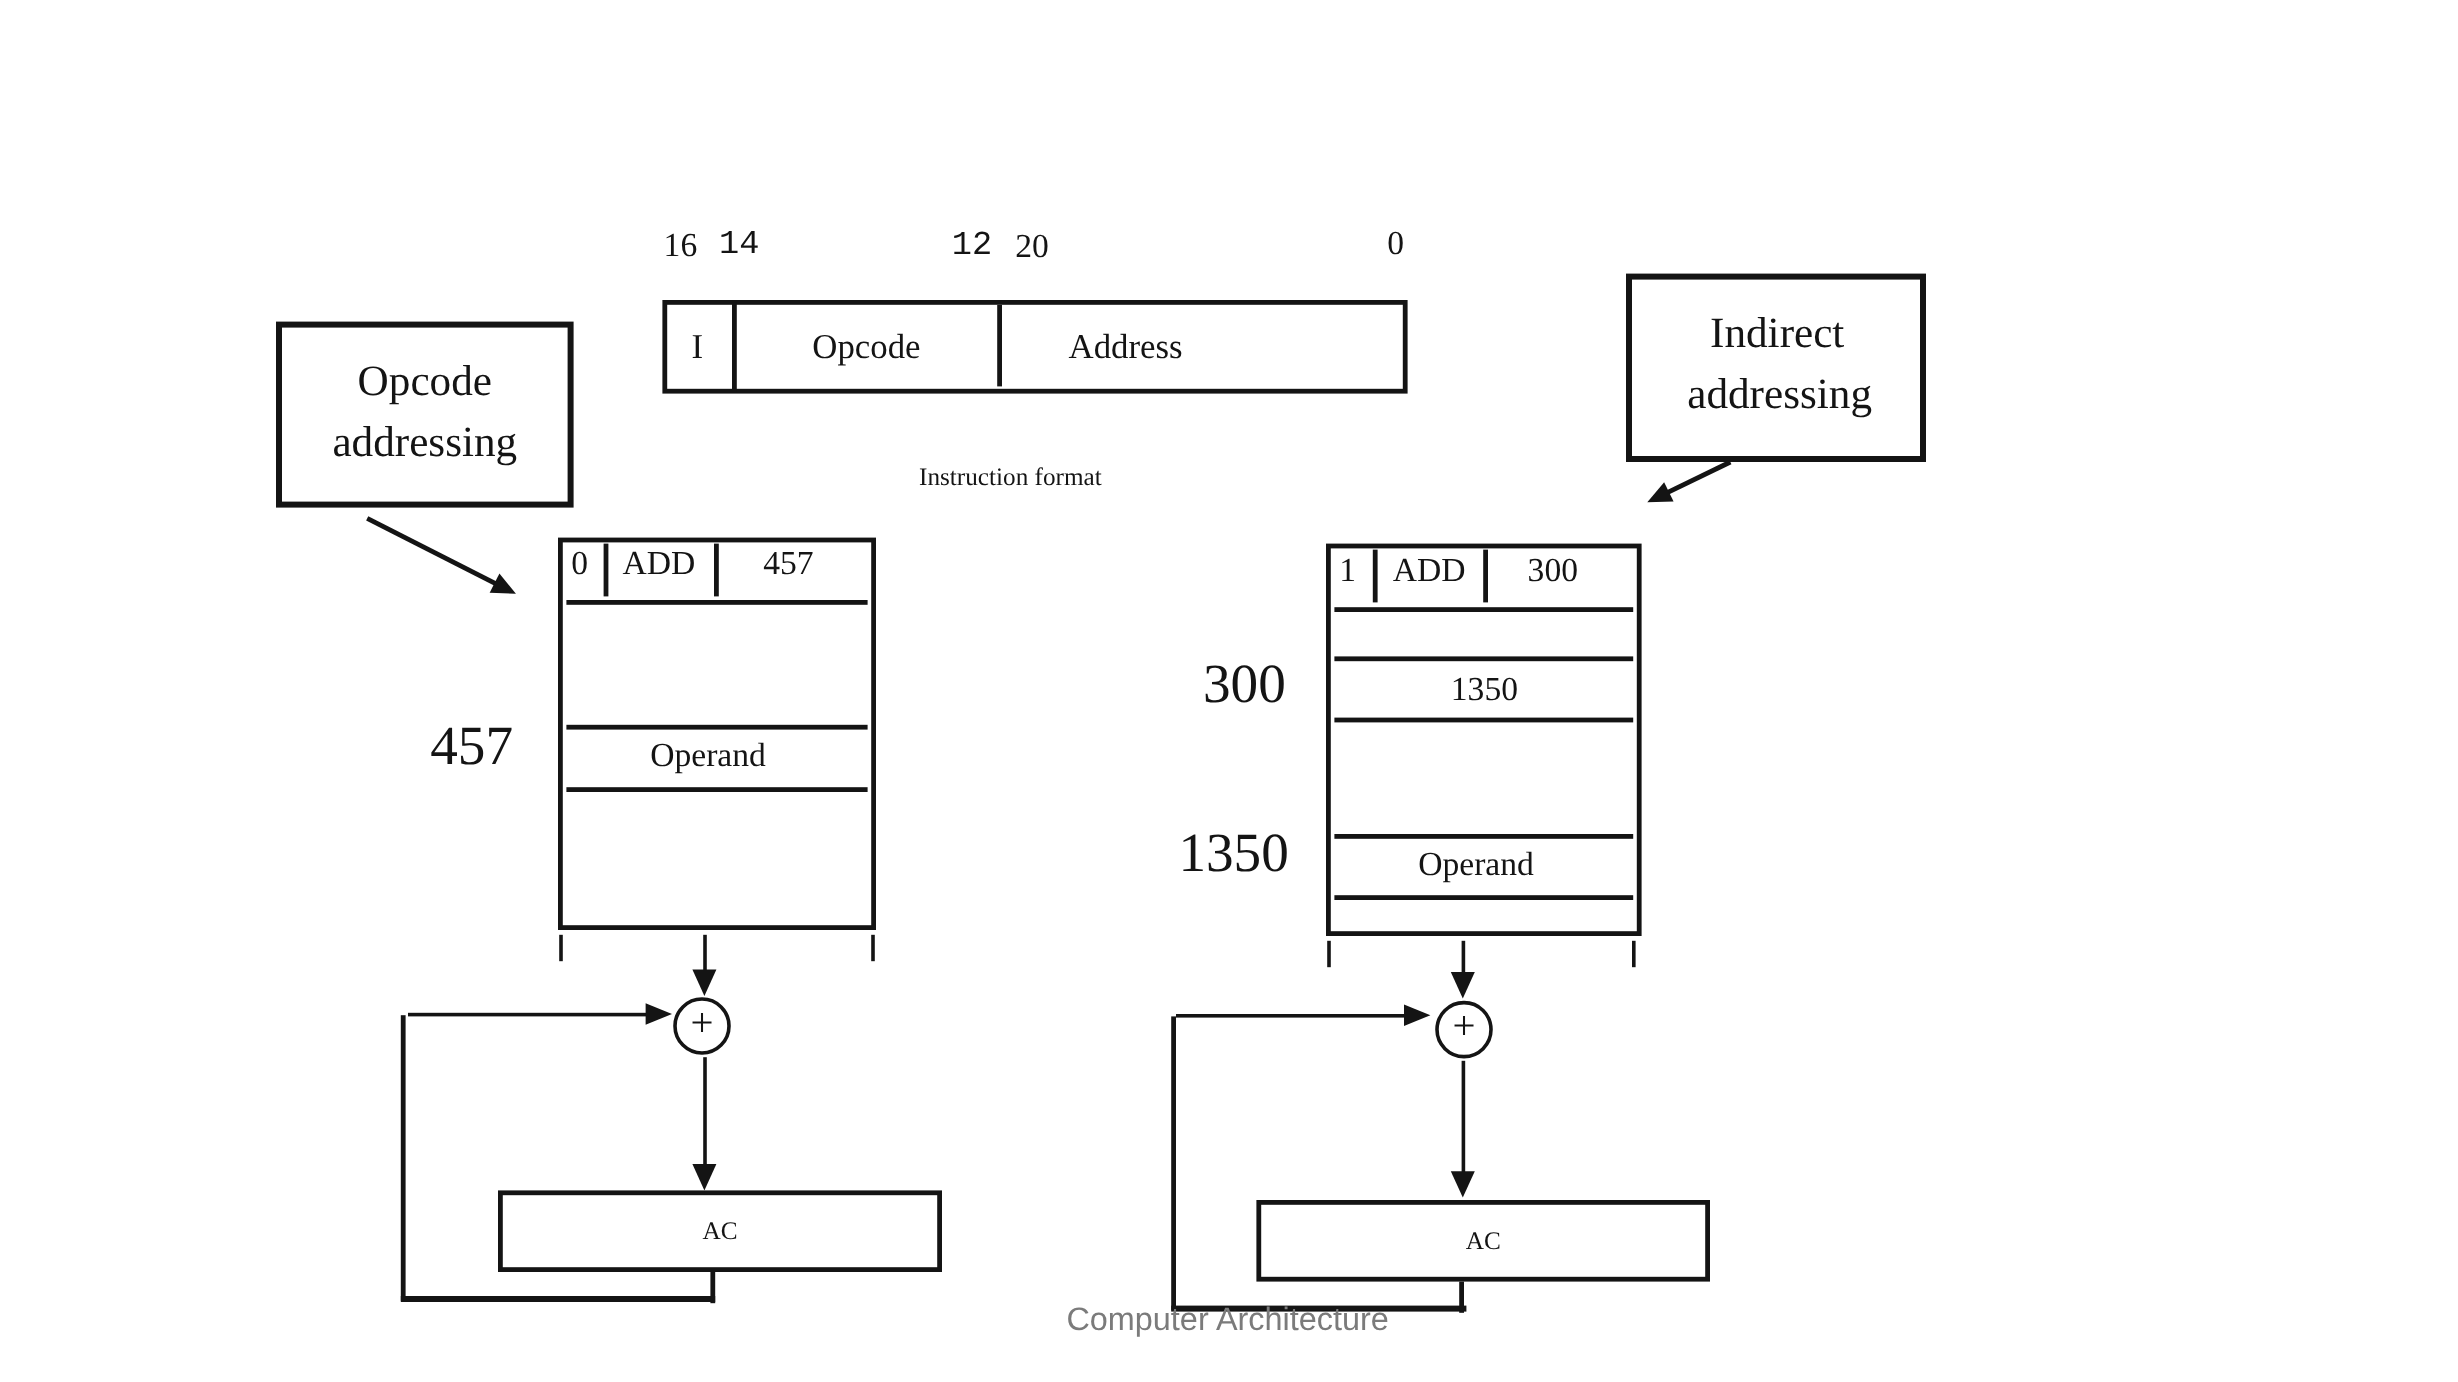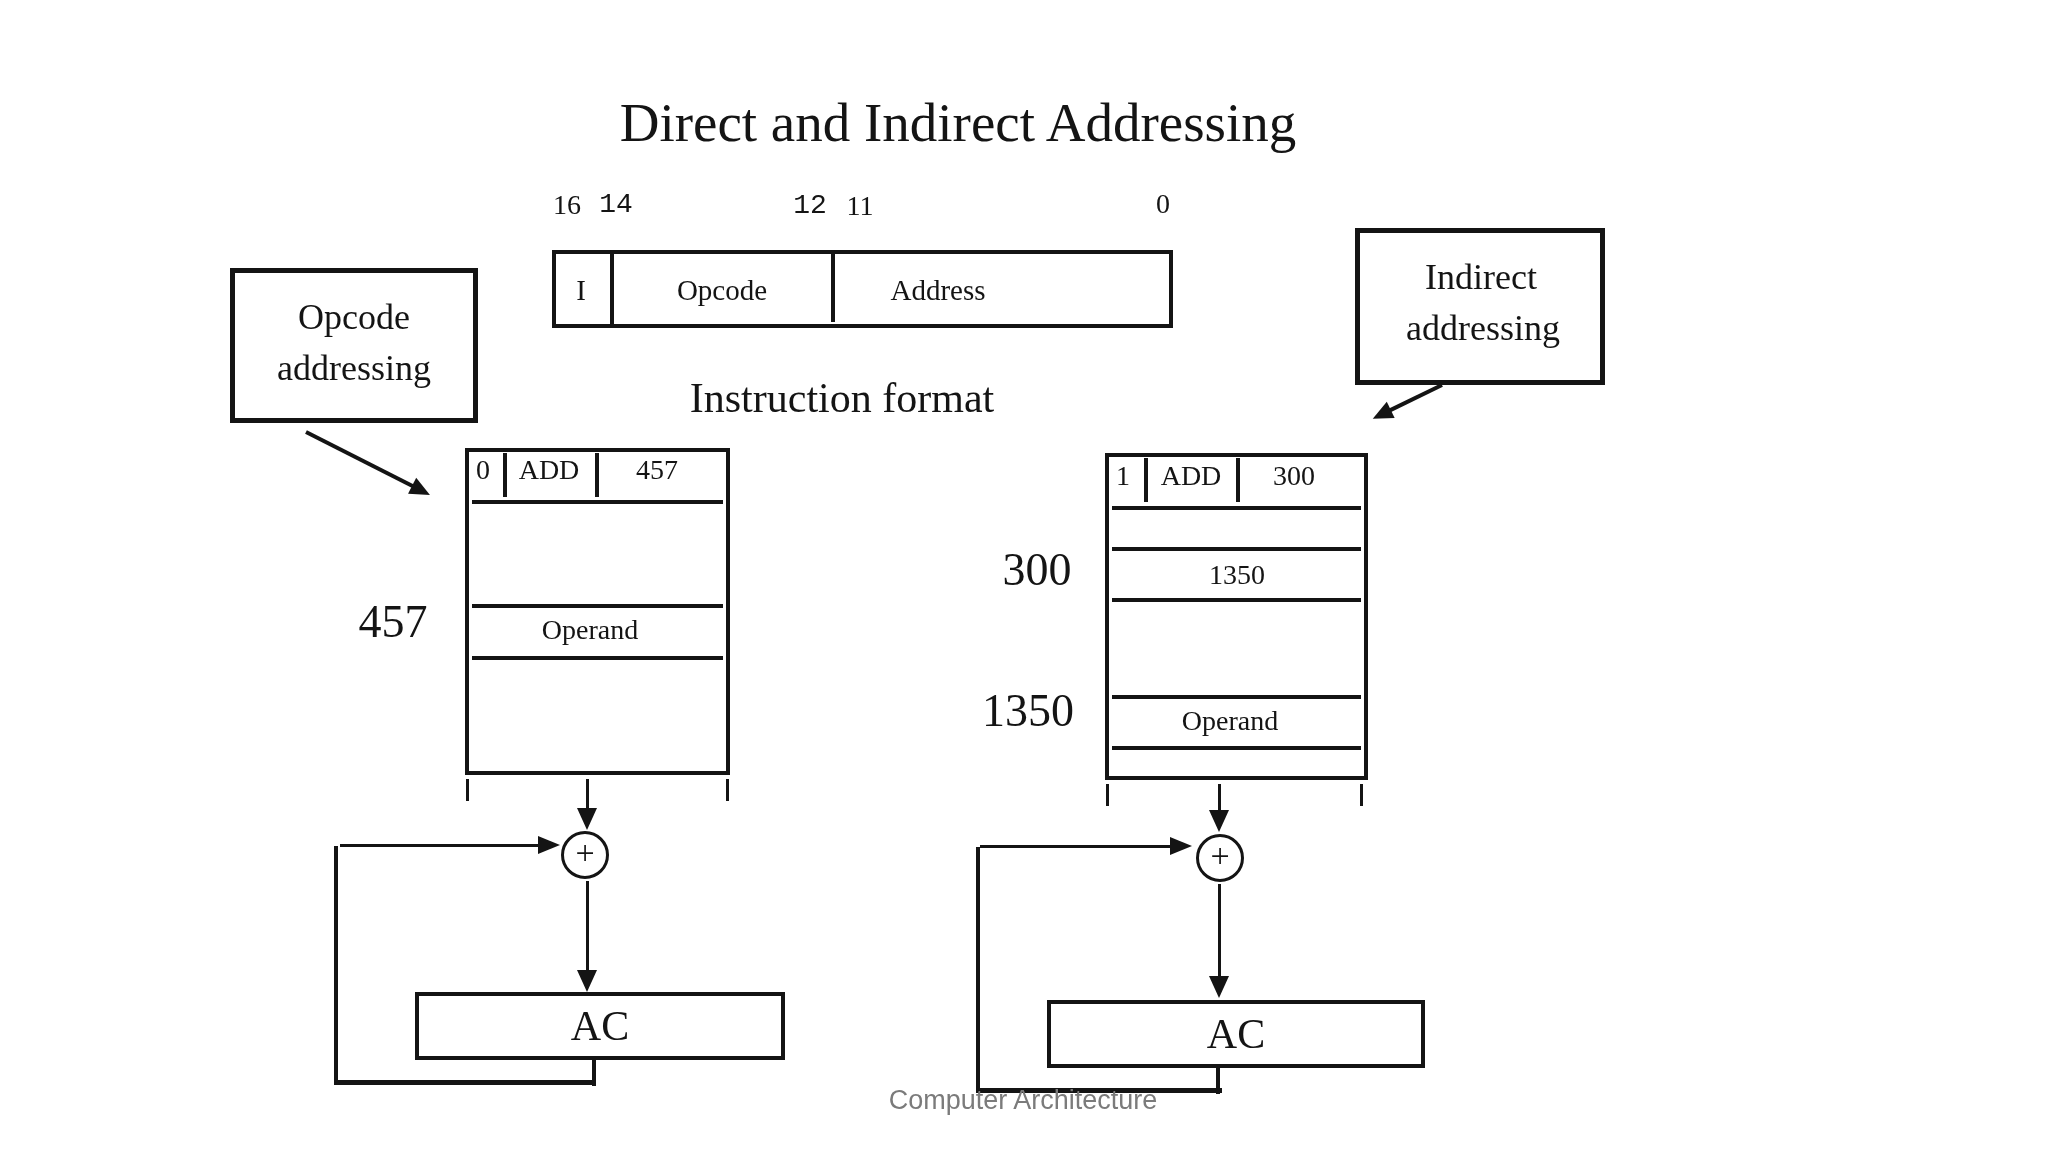--- a/index.html
+++ b/index.html
@@ -18,38 +18,37 @@
   .head-right { position:absolute; width:0; height:0;
     border-top:9px solid transparent; border-bottom:9px solid transparent; border-left:22px solid #141414; }
   .diag { position:absolute; height:4px; background:#141414; transform-origin:0 50%; }
   .diag .tip { position:absolute; right:-19px; top:50%; transform:translateY(-50%); width:0; height:0;
     border-top:9px solid transparent; border-bottom:9px solid transparent; border-left:20px solid #141414; }
   .circle { position:absolute; width:48px; height:48px; border:3px solid #141414; border-radius:50%;
     background:#ffffff; display:flex; align-items:center; justify-content:center;
     font-size:34px; padding-bottom:4px; }
   .fs28 { font-size:28px; }
   .fs29 { font-size:29px; }
-  .fs31 { font-size:42px; }
+  .fs31 { font-size:21px; }
   .fs36 { font-size:36px; }
   .fs46 { font-size:46px; }
   .fs55 { font-size:55px; }
   .italic { }
   .footer-text { font-family:"Liberation Sans","DejaVu Sans",sans-serif; font-size:27px; color:#7b7b7b; }
 </style>
 </head>
 <body>
 
 <div id="canvas">
 
-  <div class="ctr fs55" style="left:958px; top:122px;">Direct and Indirect Addressing</div>
 
   <div class="ctr fs28" style="left:567px; top:205px;">16</div>
   <div class="ctr fs28" style="left:616px; top:205px;font-family:Liberation Mono, monospace;">14</div>
   <div class="ctr fs28" style="left:810px; top:206px;font-family:Liberation Mono, monospace;">12</div>
-  <div class="ctr fs28" style="left:860px; top:206px;">11</div>
+  <div class="ctr fs28" style="left:860px; top:206px;">20</div>
   <div class="ctr fs28" style="left:1163px; top:204px;">0</div>
 
   <div class="box" style="left:552px; top:250px; width:621px; height:78px;"></div>
   <div class="vline" style="left:610px; top:252px; width:4px; height:74px;"></div>
   <div class="vline" style="left:831px; top:254px; width:4px; height:68px;"></div>
   <div class="ctr fs29" style="left:581px; top:290px;">I</div>
   <div class="ctr fs29" style="left:722px; top:290px;">Opcode</div>
   <div class="ctr fs29" style="left:938px; top:290px;">Address</div>
   <div class="ctr fs31" style="left:842px; top:398px;">Instruction format</div>
 

